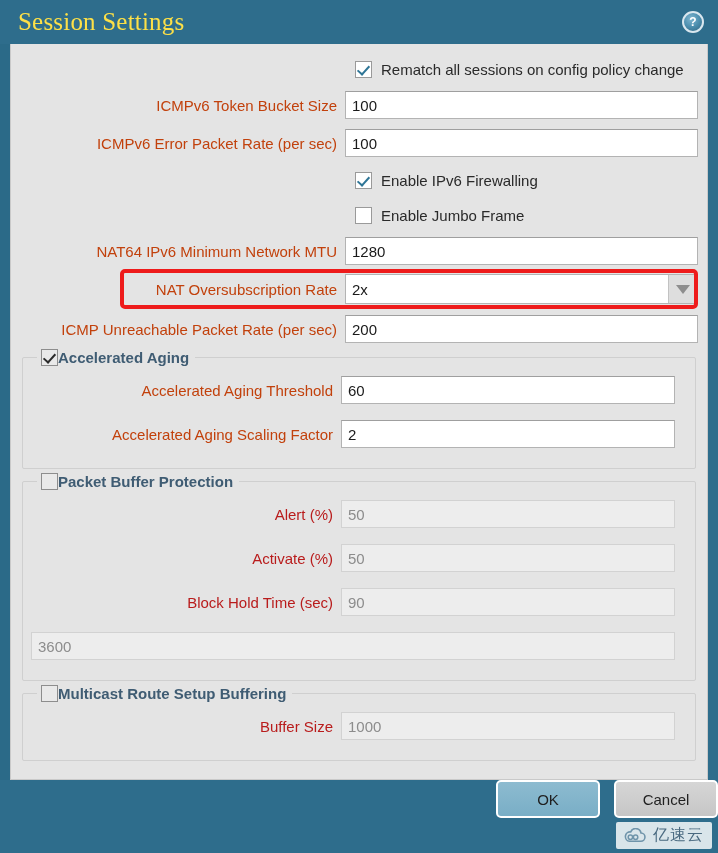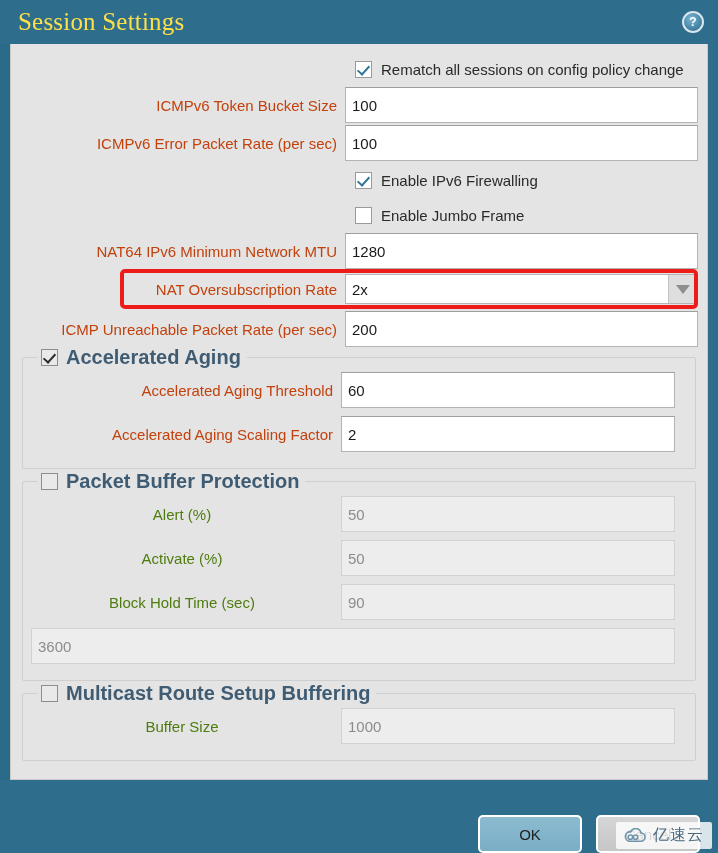--- a/index.html
+++ b/index.html
@@ -101,21 +101,21 @@
     text-align: right;
     padding-right: 8px;
     box-sizing: border-box;
     font-size: 15px;
     color: #c2410c;
     white-space: nowrap;
     font-family: "Liberation Sans", sans-serif;
   }
   .row .fld {
     flex: 1 1 auto;
-    height: 36px;
+    height: 28px;
     background: #ffffff;
     border: 1px solid #b3b3b3;
     border-top-color: #9f9f9f;
     box-sizing: border-box;
     display: flex;
     align-items: center;
     padding: 0 6px;
     font-size: 15px;
     color: #1a1a1a;
     font-family: "Liberation Sans", sans-serif;
@@ -233,48 +233,46 @@
     position: absolute;
     top: -11px;
     left: 14px;
     background: #e4e4e4;
     padding: 0 6px 0 4px;
     display: flex;
     align-items: center;
     height: 20px;
   }
   .fs-legend .fs-title {
-    margin-left: 8px;
-    font-size: 20px;
+    font-size: 15px;
     font-weight: bold;
     color: #3f5c73;
     white-space: nowrap;
     font-family: "Liberation Sans", sans-serif;
   }
   .fs .row { margin-top: 12px; margin-bottom: 6px; }
   .fs .row .lbl { width: 310px; flex: 0 0 310px; }
   .fs .row .fld { margin-right: 12px; }
 
   
-  .fs.disabled .row .lbl { color: #4d7c0f; text-align: center; }
+  .fs.disabled .row .lbl { color: #b91c1c; }
   .fs.disabled .row .fld {
     background: #ededed;
     border-color: #d2d2d2;
     color: #8c8c8c;
   }
 
   
   .footer {
     flex: 0 0 73px;
     height: 73px;
     background: #2e6d8c;
     display: flex;
-    align-items: flex-end;
+    align-items: flex-start;
     justify-content: flex-end;
-    padding-right: 18px;
     box-sizing: border-box;
     gap: 14px;
     position: relative;
   }
   .btn {
     width: 104px;
     height: 38px;
     border-radius: 5px;
     border: 2px solid #ffffff;
     box-sizing: border-box;

